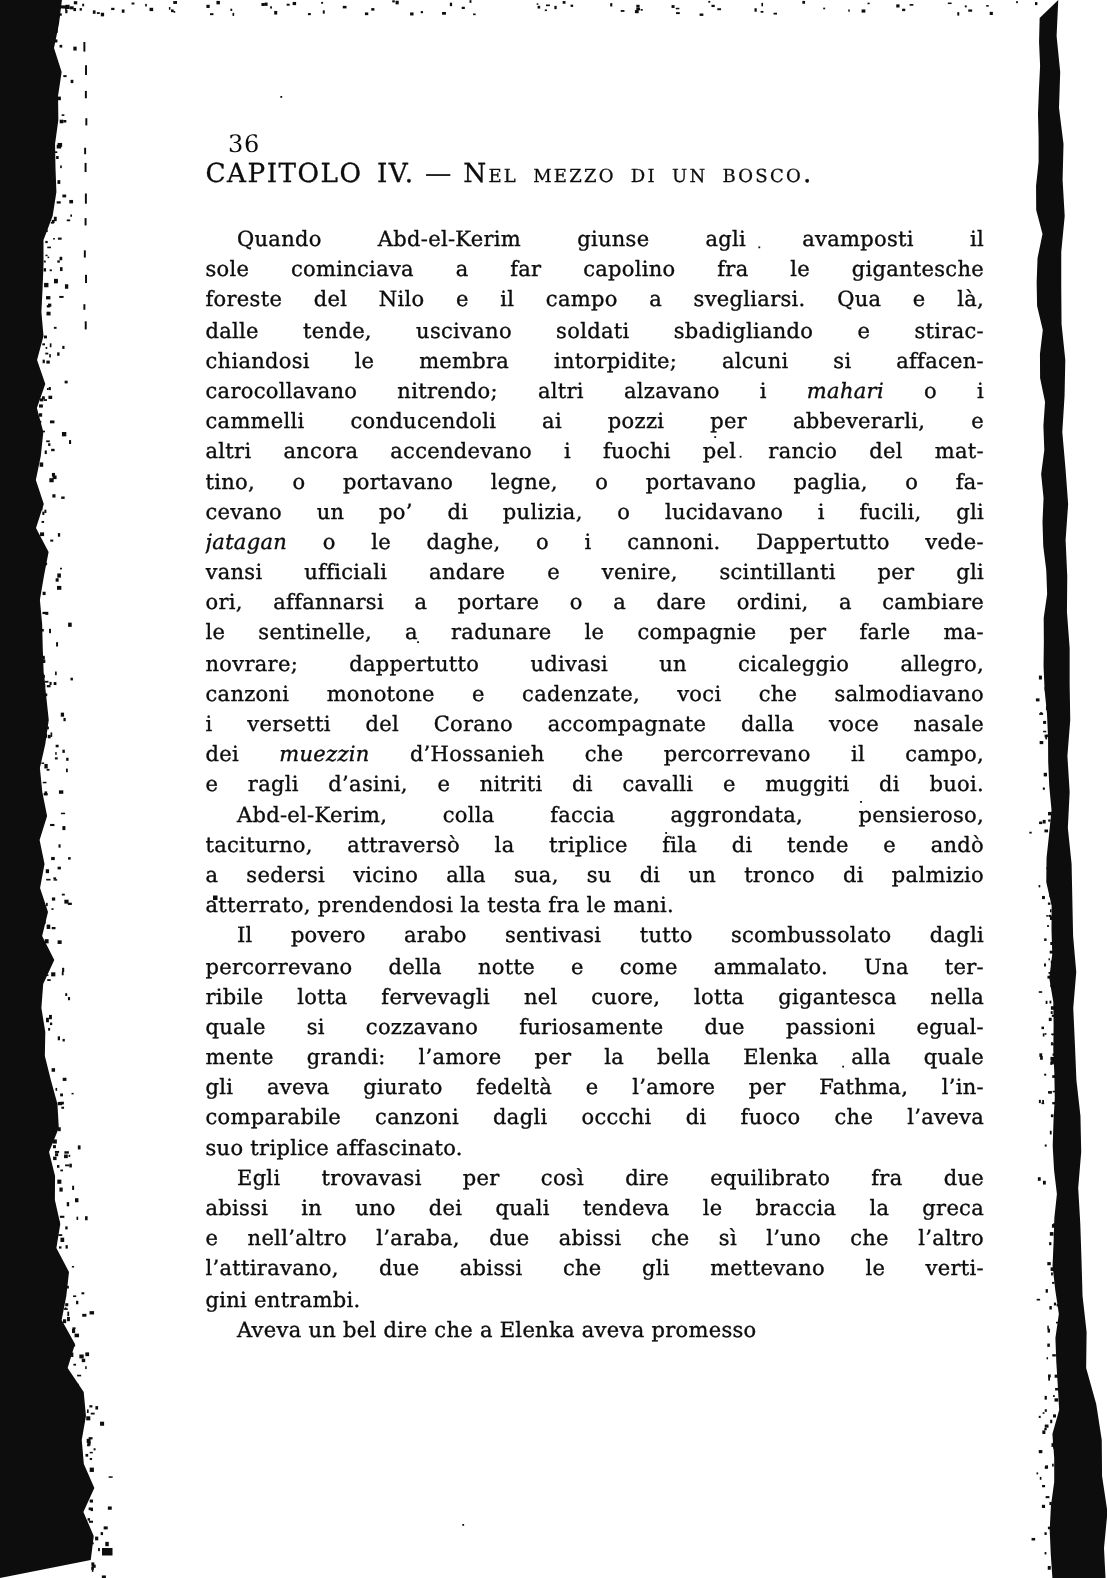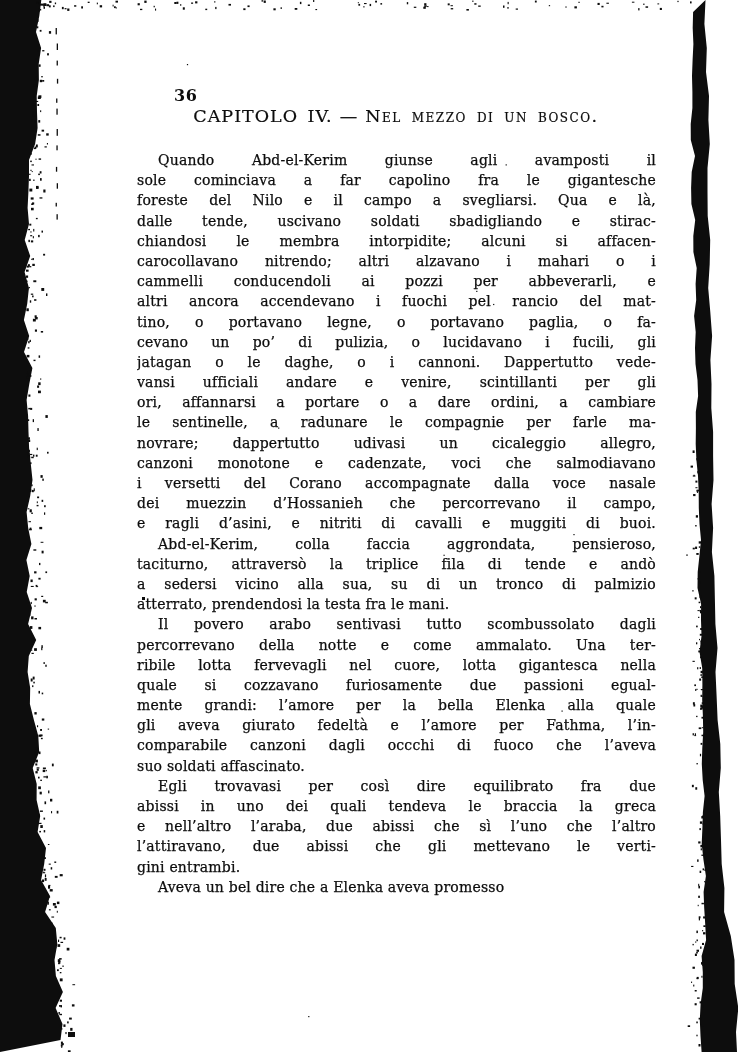--- a/index.html
+++ b/index.html
@@ -13,30 +13,30 @@
     color: #0d0d0d;
   }
   #scan-edges {
     position: absolute;
     left: 0; top: 0;
     width: 738px; height: 1052px;
     pointer-events: none;
   }
   .page-number {
     position: absolute;
-    left: 174px; top: 86px;
+    left: 152px; top: 86px;
     font-size: 16px;
-    font-weight: bold;
+    font-weight: normal;
     letter-spacing: 0.5px;
   }
   .heading {
     position: absolute;
     left: 137px; top: 106px;
     width: 518px;
-    text-align: center;
+    text-align: left;
     font-size: 17.5px;
     white-space: nowrap;
     letter-spacing: 1px;
     word-spacing: 3px;
     -webkit-text-stroke: 0.2px #0d0d0d;
   }
   .heading .title { font-variant: small-caps; letter-spacing: 1.5px; }
   .heading .sep { margin: 0 7px; }
   .text-column {
     position: absolute;
@@ -47,21 +47,21 @@
     -webkit-text-stroke: 0.25px #0d0d0d;
   }
   .line {
     height: 20.2px;
     line-height: 20.2px;
     overflow: hidden;
   }
   .line.j { text-align: justify; }
   .line.j::after { content: ""; display: inline-block; width: 100%; height: 0; }
   .line.ind { text-indent: 21px; }
-  .it { }
+  .it { font-style: italic; }
 </style>
 </head>
 <body>
 
 <div class="scan">
 
   <svg id="scan-edges" viewBox="0 0 738 1052" xmlns="http://www.w3.org/2000/svg" aria-hidden="true">
     <g id="edge-shapes">
         <polygon points="0,0 41.3,0 39.3,16 36.0,32 41.1,48 38.7,64 38.9,80 36.7,96 37.0,112 37.6,128 35.1,144 29.0,160 29.0,176 28.4,192 27.6,208 29.0,224 24.7,240 30.2,256 24.6,272 28.9,288 27.2,304 23.9,320 29.2,336 24.0,352 32.4,368 29.3,384 26.6,400 28.1,416 28.5,432 29.1,448 30.8,464 32.5,480 30.2,496 26.6,512 28.2,528 31.4,544 26.4,560 29.7,576 26.7,592 32.0,608 28.1,624 36.2,640 28.8,656 27.6,672 30.2,688 29.9,704 33.9,720 38.3,736 39.2,752 32.7,768 36.7,784 36.6,800 40.2,816 37.6,832 46.0,848 44.2,864 41.1,880 50.0,896 45.1,912 55.8,928 57.3,944 54.5,960 55.9,976 62.9,992 55.6,1008 62.5,1024 60.5,1040 0,1052" fill="#0d0d0d"></polygon>
         <rect x="43.3" y="857.2" width="2.6" height="1.8" fill="#0d0d0d"></rect>
@@ -652,21 +652,21 @@
       <div class="line j"><span>taciturno, attraversò la triplice fila di tende e andò</span></div>
       <div class="line j"><span>a sedersi vicino alla sua, su di un tronco di palmizio</span></div>
       <div class="line"><span>atterrato, prendendosi la testa fra le mani.</span></div>
       <div class="line ind j"><span>Il povero arabo sentivasi tutto scombussolato dagli</span></div>
       <div class="line j"><span>percorrevano della notte e come ammalato. Una ter-</span></div>
       <div class="line j"><span>ribile lotta fervevagli nel cuore, lotta gigantesca nella</span></div>
       <div class="line j"><span>quale si cozzavano furiosamente due passioni egual-</span></div>
       <div class="line j"><span>mente grandi: l’amore per la bella Elenka alla quale</span></div>
       <div class="line j"><span>gli aveva giurato fedeltà e l’amore per Fathma, l’in-</span></div>
       <div class="line j"><span>comparabile canzoni dagli occchi di fuoco che l’aveva</span></div>
-      <div class="line"><span>suo soldati affascinato.</span></div>
+      <div class="line"><span>suo triplice affascinato.</span></div>
       <div class="line ind j"><span>Egli trovavasi per così dire equilibrato fra due</span></div>
       <div class="line j"><span>abissi in uno dei quali tendeva le braccia la greca</span></div>
       <div class="line j"><span>e nell’altro l’araba, due abissi che sì l’uno che l’altro</span></div>
       <div class="line j"><span>l’attiravano, due abissi che gli mettevano le verti-</span></div>
       <div class="line"><span>gini entrambi.</span></div>
       <div class="line ind"><span>Aveva un bel dire che a Elenka aveva promesso</span></div>
     </div>
 
 </div>
 

